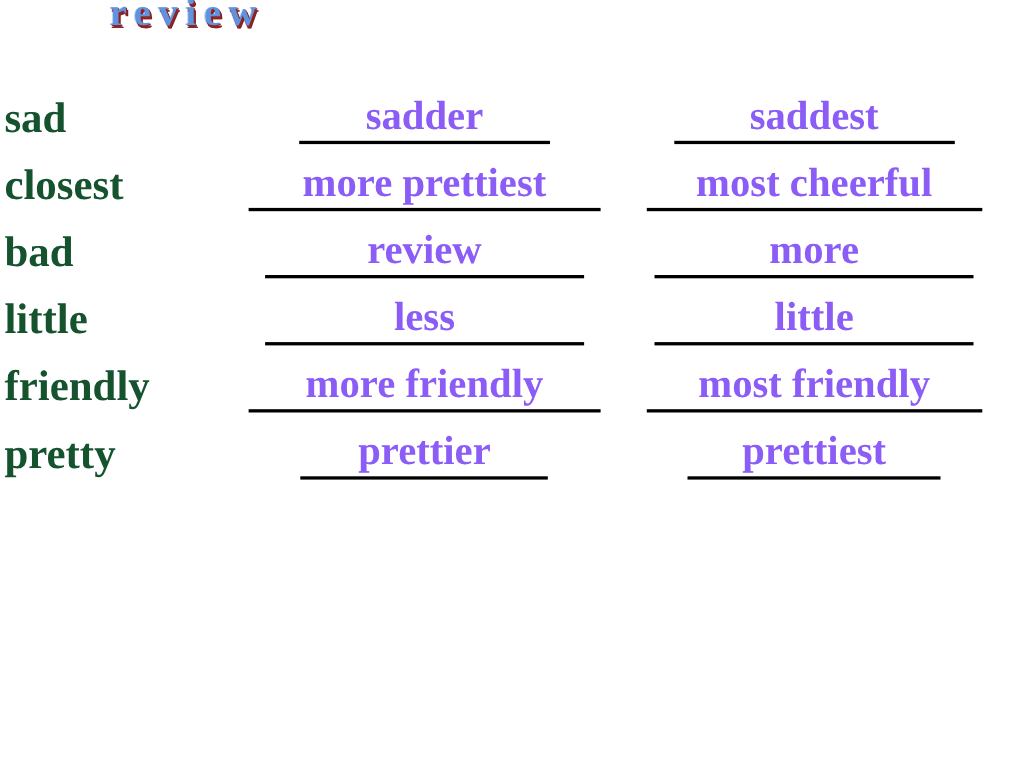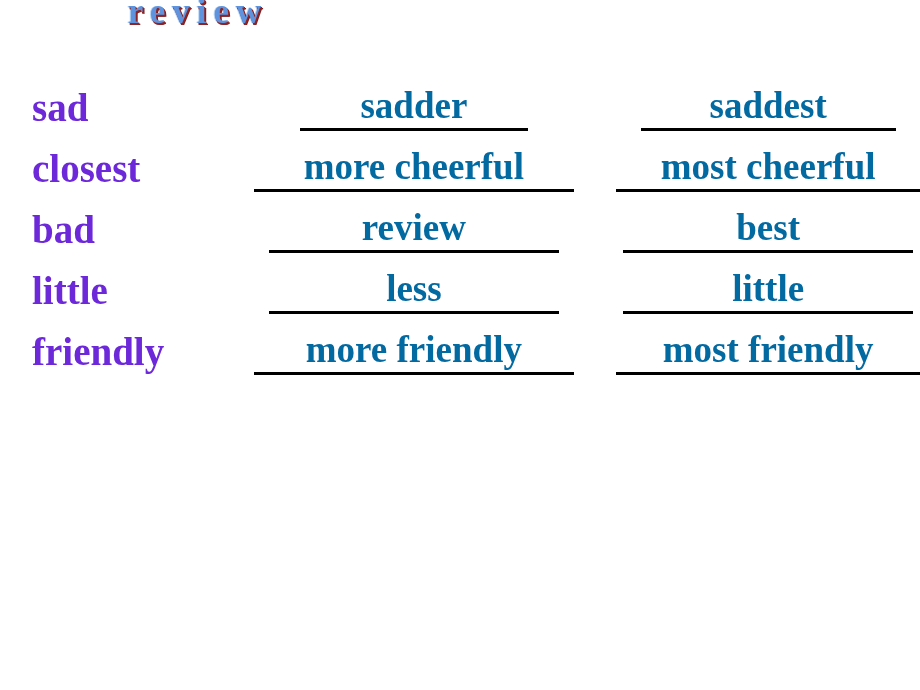--- a/index.html
+++ b/index.html
@@ -15,21 +15,20 @@
     overflow: hidden;
     position: relative;
   }
 
   
   #slide {
     position: relative;
     width: 832px;
     height: 690px;
     background: #ffffff;
-    margin-left: 28px;
   }
 
   
   #title-block {
     position: absolute;
     left: 55px;
     top: -6px;
     width: 230px;
     text-align: center;
     line-height: 36px;
@@ -66,21 +65,21 @@
     vertical-align: bottom;
     white-space: nowrap;
   }
 
   
   .col-base {
     width: 190px;
     padding-left: 4px !important;
     font-size: 39px;
     font-weight: 700;
-    color: #6d28d9;
+    color: #14532d;
     line-height: 46px;
     text-align: left;
   }
 
   
   .col-answer {
     text-align: center;
   }
   .col-comparative { width: 300px; }
   .col-superlative { width: 330px; }
@@ -93,21 +92,21 @@
     border-bottom: 3px solid #000000;
     padding: 0 6px 1px 6px;
     text-align: center;
     line-height: 44px;
     height: 47px;
     vertical-align: bottom;
   }
   .answer {
     font-size: 37px;
     font-weight: 700;
-    color: #0369a1;
+    color: #8b5cf6;
     letter-spacing: 0px;
     text-align: right;
   }
 
   
   .w-sm   { min-width: 228px; }
   .w-sm2  { min-width: 255px; }
   .w-md   { min-width: 240px; }
   .w-md2  { min-width: 260px; }
   .w-lg   { min-width: 320px; }
@@ -154,42 +153,42 @@
 
 
 
 
       <tr class="row-cheerful">
         <td class="col-base">
           <span>closest</span>
         </td>
         <td class="col-answer col-comparative">
           <span class="blank w-lg">
-            <span class="answer">more cheerful</span>
+            <span class="answer">more prettiest</span>
           </span>
         </td>
         <td class="col-answer col-superlative">
           <span class="blank w-lg2">
             <span class="answer">most cheerful</span>
           </span>
         </td>
       </tr>
 
       <tr class="row-bad">
         <td class="col-base">
           <span>bad</span>
         </td>
         <td class="col-answer col-comparative">
           <span class="blank w-xl">
             <span class="answer">review</span>
           </span>
         </td>
         <td class="col-answer col-superlative">
           <span class="blank w-xl2">
-            <span class="answer">best</span>
+            <span class="answer">more</span>
           </span>
         </td>
       </tr>
 
       <tr class="row-little">
         <td class="col-base">
           <span>little</span>
         </td>
         <td class="col-answer col-comparative">
           <span class="blank w-xl">
@@ -212,17 +211,32 @@
             <span class="answer">more friendly</span>
           </span>
         </td>
         <td class="col-answer col-superlative">
           <span class="blank w-lg2">
             <span class="answer">most friendly</span>
           </span>
         </td>
       </tr>
 
+      <tr class="row-pretty">
+        <td class="col-base">
+          <span>pretty</span>
+        </td>
+        <td class="col-answer col-comparative">
+          <span class="blank w-xs">
+            <span class="answer">prettier</span>
+          </span>
+        </td>
+        <td class="col-answer col-superlative">
+          <span class="blank w-xs2">
+            <span class="answer">prettiest</span>
+          </span>
+        </td>
+      </tr>
 
     </tbody>
   </table>
 
 </div>
 
 </body></html>

